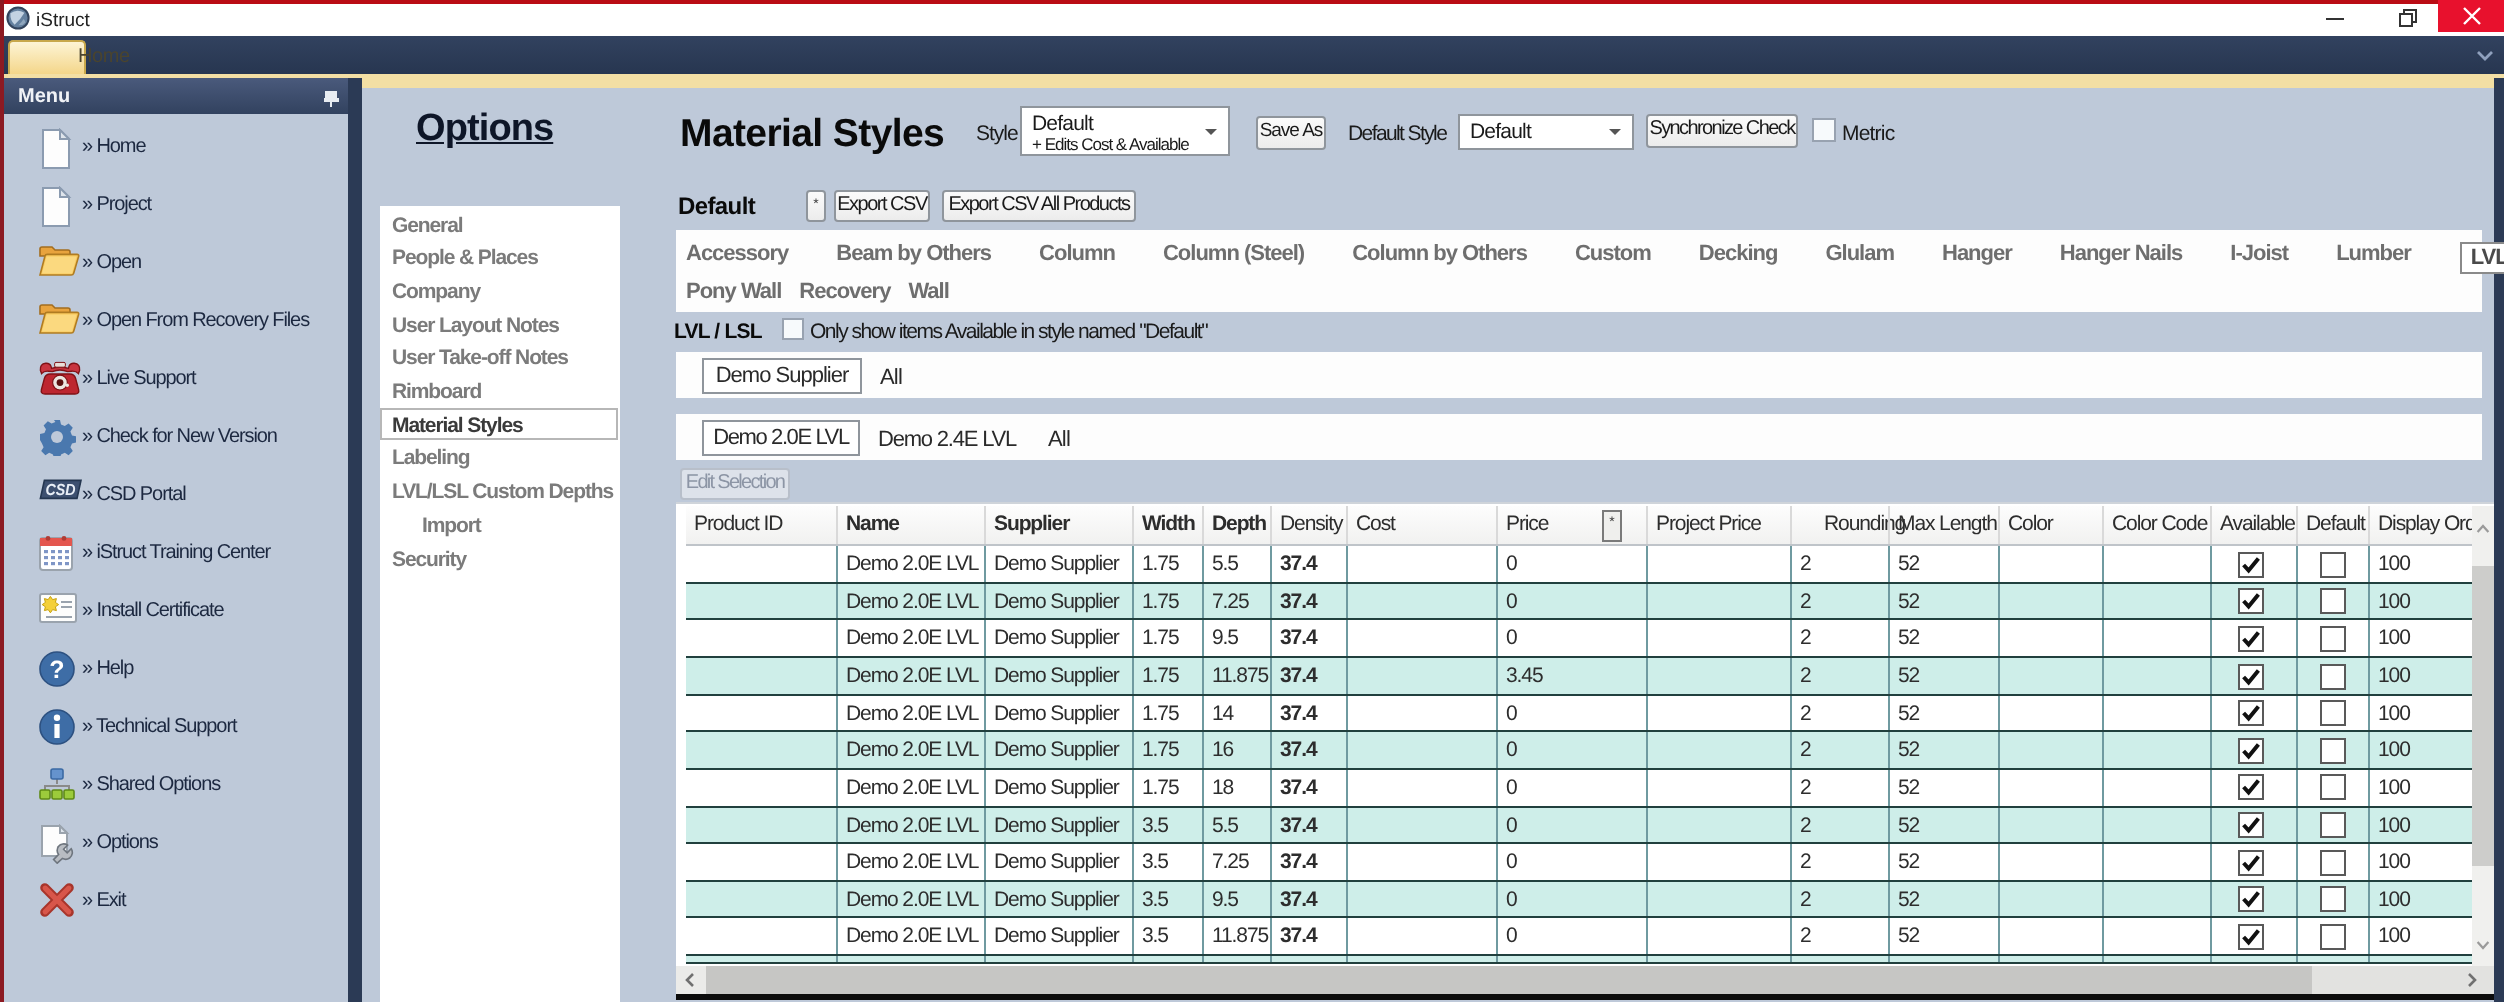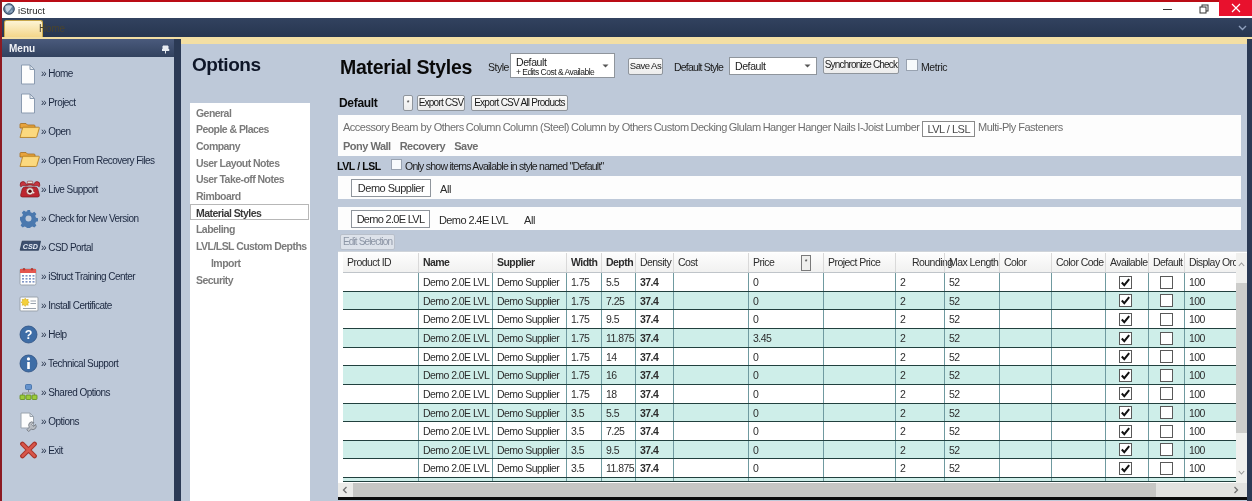--- a/index.html
+++ b/index.html
@@ -149,21 +149,21 @@
 <div style="position:absolute;left:19px;top:441.0px;width:22px;height:21px;"><svg width="19" height="18" viewBox="0 0 19 18">
         <g stroke="#a8352b" stroke-width="4.6" stroke-linecap="round">
           <path d="M3.4 2.9 L15.6 15.1 M15.6 2.9 L3.4 15.1"></path>
         </g>
         <g stroke="#d8564a" stroke-width="2.6" stroke-linecap="round">
           <path d="M3.6 3.1 L15.4 14.9 M15.4 3.1 L3.6 14.9"></path>
         </g>
       </svg></div>
     <div style="position:absolute;left:41px;top:445.0px;font-size:10px;letter-spacing:-0.55px;color:#1c2840;white-space:nowrap;">» Exit</div>
 
-<div class="abs" style="left:192px;top:54px;font-size:19px;font-weight:700;color:#0e1628;letter-spacing:-0.45px;">Options</div>
+<div class="abs" style="left:208px;top:54px;font-size:19px;font-weight:700;color:#0e1628;letter-spacing:-0.45px;text-decoration:underline;">Options</div>
 <div class="abs" style="left:190px;top:103px;width:120px;height:398px;background:#fff;">
 <div style="position:absolute;left:6px;top:3.5px;font-size:10.5px;letter-spacing:-0.55px;font-weight:700;color:#7b7b7b;white-space:nowrap;">General</div>
 <div style="position:absolute;left:6px;top:20.2px;font-size:10.5px;letter-spacing:-0.55px;font-weight:700;color:#7b7b7b;white-space:nowrap;">People &amp; Places</div>
 <div style="position:absolute;left:6px;top:36.9px;font-size:10.5px;letter-spacing:-0.55px;font-weight:700;color:#7b7b7b;white-space:nowrap;">Company</div>
 <div style="position:absolute;left:6px;top:53.599999999999994px;font-size:10.5px;letter-spacing:-0.55px;font-weight:700;color:#7b7b7b;white-space:nowrap;">User Layout Notes</div>
 <div style="position:absolute;left:6px;top:70.3px;font-size:10.5px;letter-spacing:-0.55px;font-weight:700;color:#7b7b7b;white-space:nowrap;">User Take-off Notes</div>
 <div style="position:absolute;left:6px;top:87.0px;font-size:10.5px;letter-spacing:-0.55px;font-weight:700;color:#7b7b7b;white-space:nowrap;">Rimboard</div>
 <div style="position:absolute;left:0px;top:100.69999999999999px;width:117px;height:14.5px;border:1px solid #b7b7b7;background:#fff;"></div>
 <div style="position:absolute;left:6px;top:103.69999999999999px;font-size:10.5px;letter-spacing:-0.55px;font-weight:700;color:#3a3a3a;white-space:nowrap;">Material Styles</div>
 <div style="position:absolute;left:6px;top:120.39999999999999px;font-size:10.5px;letter-spacing:-0.55px;font-weight:700;color:#7b7b7b;white-space:nowrap;">Labeling</div>
@@ -192,40 +192,40 @@
 <div class="abs" style="left:823px;top:57px;width:74px;height:15px;background:linear-gradient(#fbfbfb,#ececec);border:1px solid #8f959c;border-radius:2px;font-size:10px;letter-spacing:-0.8px;color:#1a1a1a;text-align:center;line-height:14px;">Synchronize Check</div>
 <div class="abs" style="left:906px;top:59px;width:10px;height:10px;background:#f7fafc;border:1px solid #98a2b0;"></div>
 <div class="abs" style="left:921px;top:61px;font-size:10.5px;letter-spacing:-0.4px;color:#1a1a1a;">Metric</div>
 
 <div class="abs" style="left:339px;top:95.5px;font-size:12px;letter-spacing:-0.3px;font-weight:700;color:#0a0a0a;">Default</div>
 <div class="abs" style="left:403px;top:95px;width:8px;height:14px;background:linear-gradient(#fbfbfb,#ececec);border:1px solid #8f959c;border-radius:2px;font-size:7px;color:#333;text-align:center;line-height:13px;">*</div>
 <div class="abs" style="left:417px;top:95px;width:46px;height:14px;background:linear-gradient(#fbfbfb,#ececec);border:1px solid #8f959c;border-radius:2px;font-size:10px;letter-spacing:-0.75px;color:#1a1a1a;text-align:center;line-height:13.5px;">Export CSV</div>
 <div class="abs" style="left:471px;top:95px;width:95px;height:14px;background:linear-gradient(#fbfbfb,#ececec);border:1px solid #8f959c;border-radius:2px;font-size:10px;letter-spacing:-0.75px;color:#1a1a1a;text-align:center;line-height:13.5px;">Export CSV All Products</div>
 
 <div class="abs" style="left:338px;top:115px;width:903px;height:41px;background:#fdfdfd;"></div>
-<div style="position:absolute;left:343px;top:121px;width:905px;display:flex;gap:2px;font-size:11px;letter-spacing:-0.5px;font-weight:400;color:#6e6e6e;white-space:nowrap;">
+<div style="position:absolute;left:343px;top:121px;width:905px;display:flex;gap:24px;font-size:11px;letter-spacing:-0.5px;font-weight:700;color:#6e6e6e;white-space:nowrap;">
       <span>Accessory</span>
       <span>Beam by Others</span>
       <span>Column</span>
       <span>Column (Steel)</span>
       <span>Column by Others</span>
       <span>Custom</span>
       <span>Decking</span>
       <span>Glulam</span>
       <span>Hanger</span>
       <span>Hanger Nails</span>
       <span>I-Joist</span>
       <span>Lumber</span>
       <span style="border:1px solid #8a8a8a;padding:1px 4px;margin:0 1px;color:#4a4a4a;background:#fff;">LVL / LSL</span>
       <span>Multi-Ply Fasteners</span>
     </div>
     <div style="position:absolute;left:343px;top:140px;width:500px;display:flex;gap:9px;font-size:11px;letter-spacing:-0.5px;font-weight:700;color:#6e6e6e;white-space:nowrap;">
       <span>Pony Wall</span>
       <span>Recovery</span>
-      <span>Save</span>
+      <span>Wall</span>
     </div>
 
 <div class="abs" style="left:337px;top:159.5px;font-size:10.5px;letter-spacing:-0.4px;font-weight:700;color:#0a0a0a;">LVL / LSL</div>
 <div class="abs" style="left:391px;top:158.5px;width:9px;height:9px;background:#f7fafc;border:1px solid #98a2b0;"></div>
 <div class="abs" style="left:405px;top:159.5px;font-size:10.5px;letter-spacing:-0.75px;color:#1a1a1a;">Only show items Available in style named "Default"</div>
 
 <div class="abs" style="left:338px;top:176px;width:903px;height:23px;background:#fdfdfd;"></div>
 <div class="abs" style="left:351px;top:179px;width:78px;height:16px;background:#fff;border:1px solid #8f959c;font-size:11px;letter-spacing:-0.5px;color:#2a2a2a;text-align:center;line-height:16px;">Demo Supplier</div>
 <div class="abs" style="left:440px;top:182.5px;font-size:11px;letter-spacing:-0.4px;color:#2a2a2a;">All</div>
 

